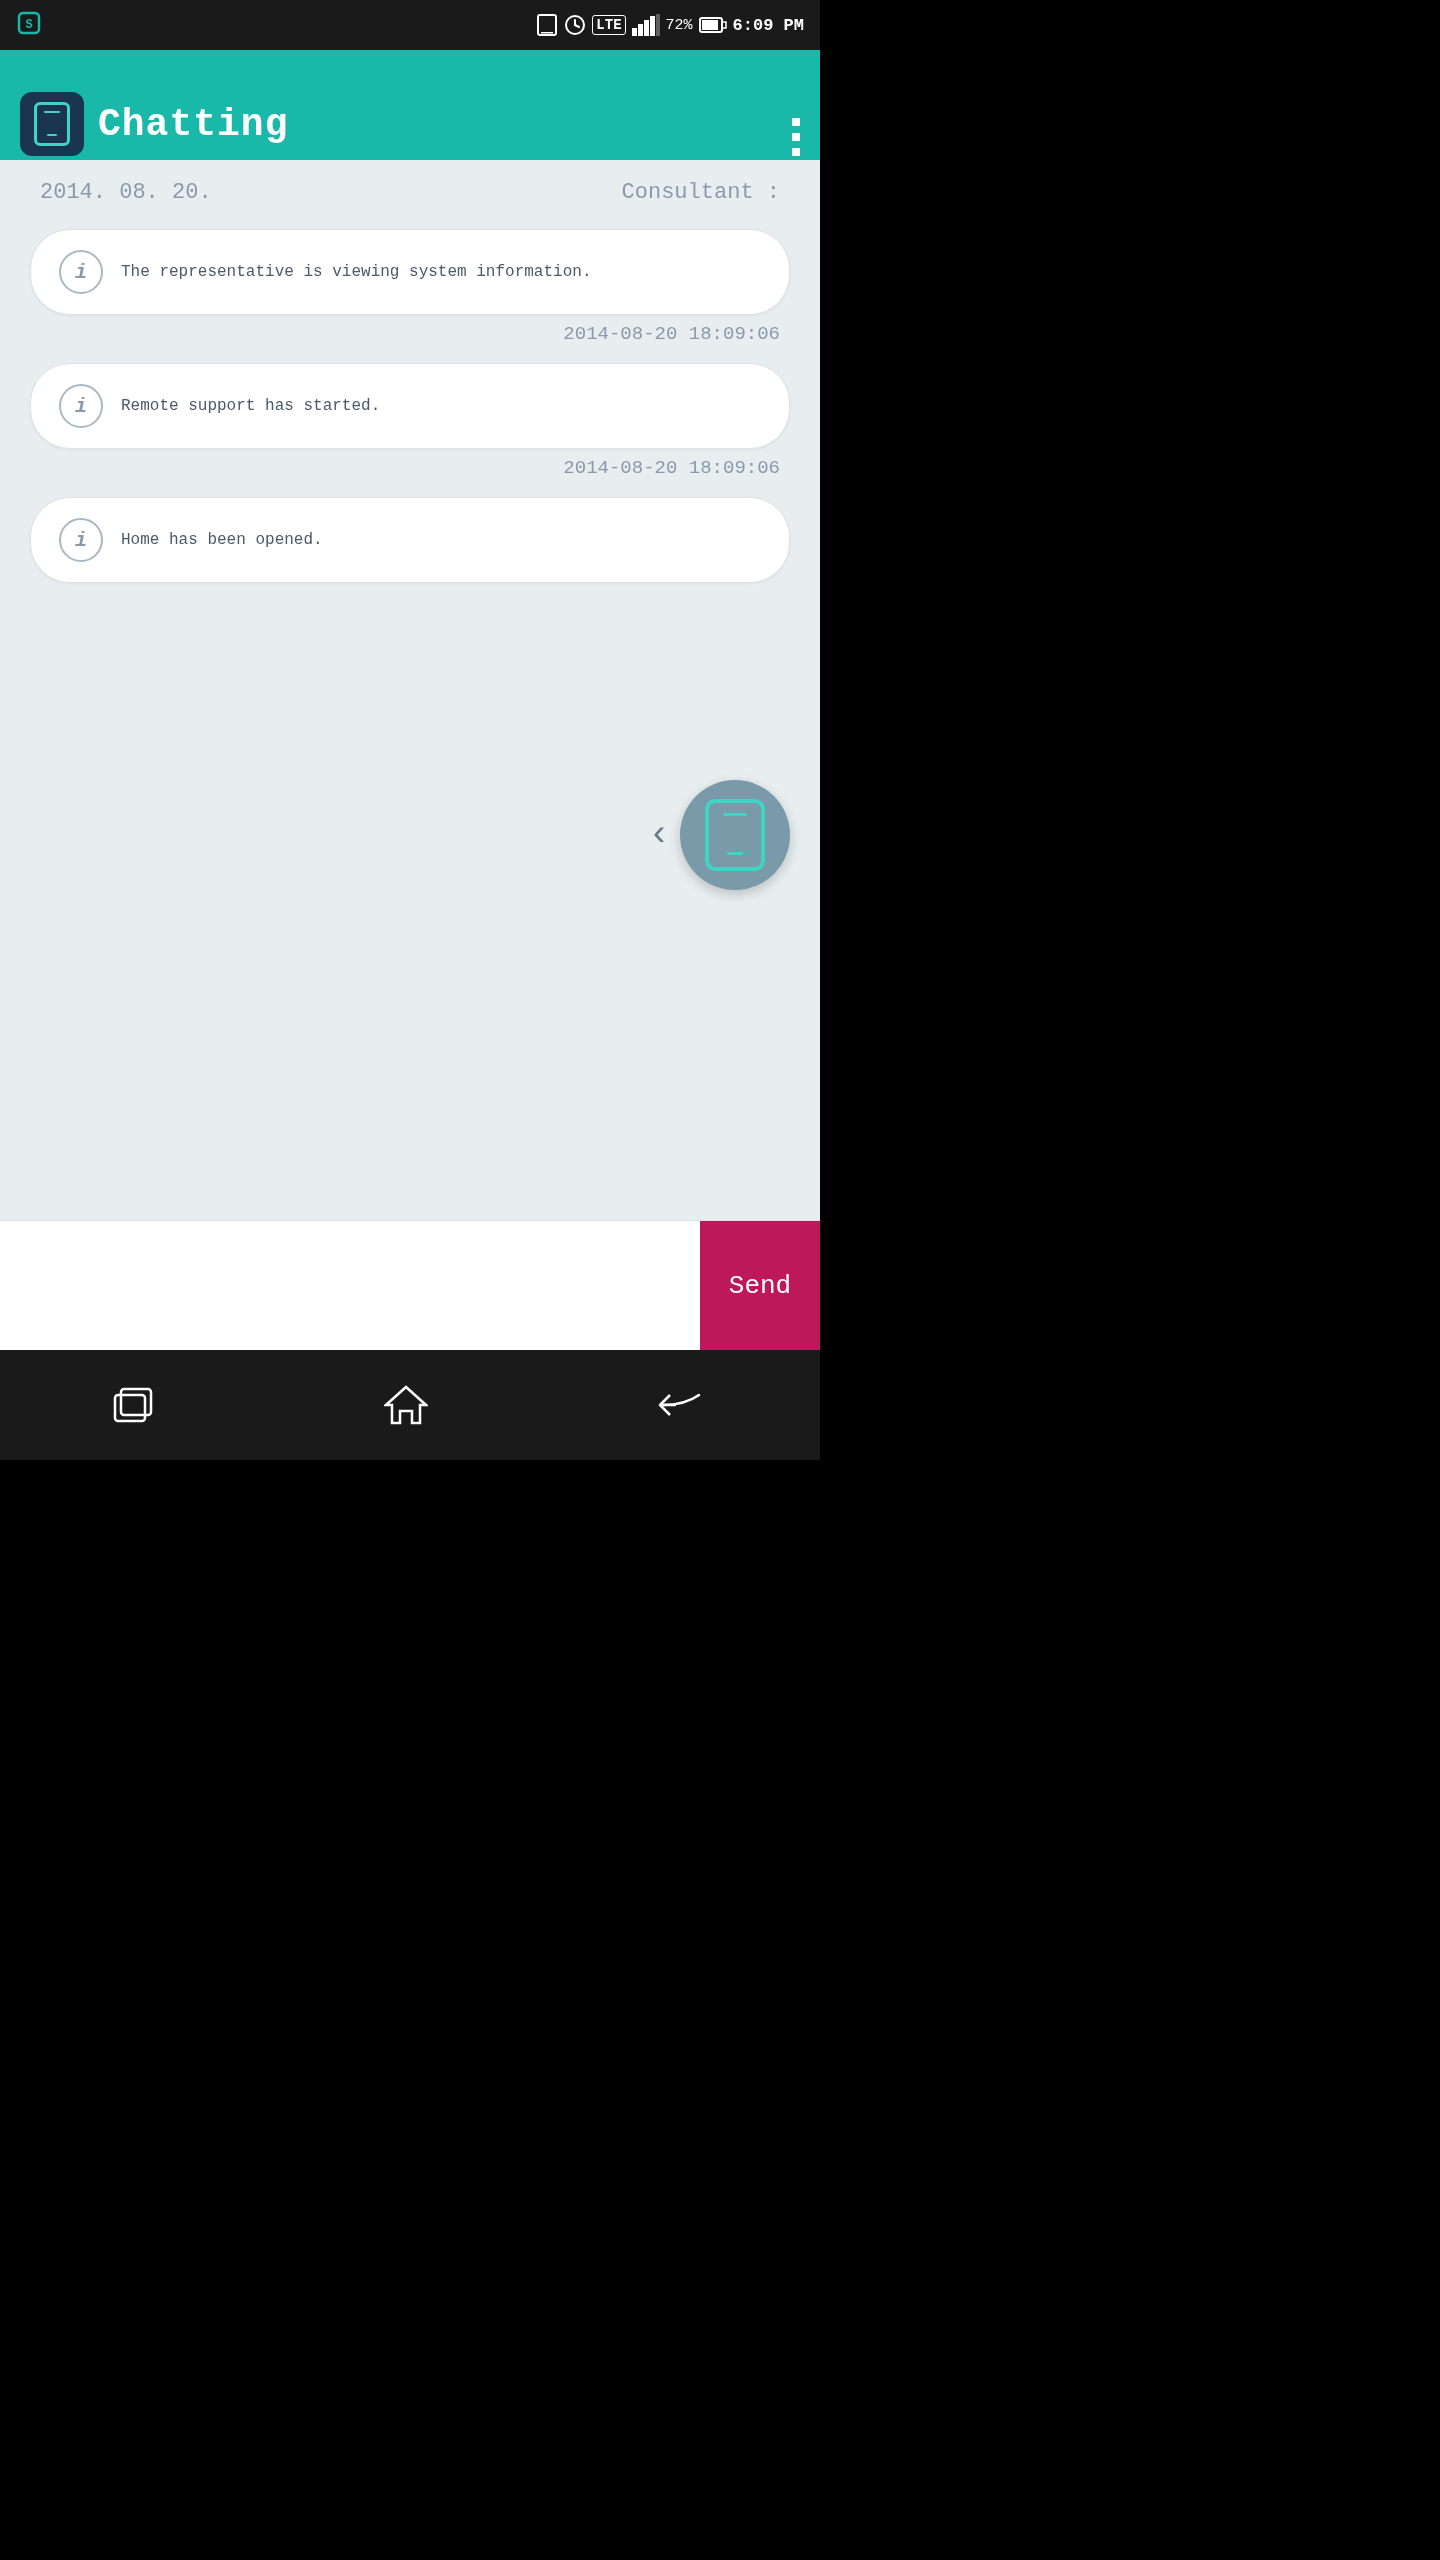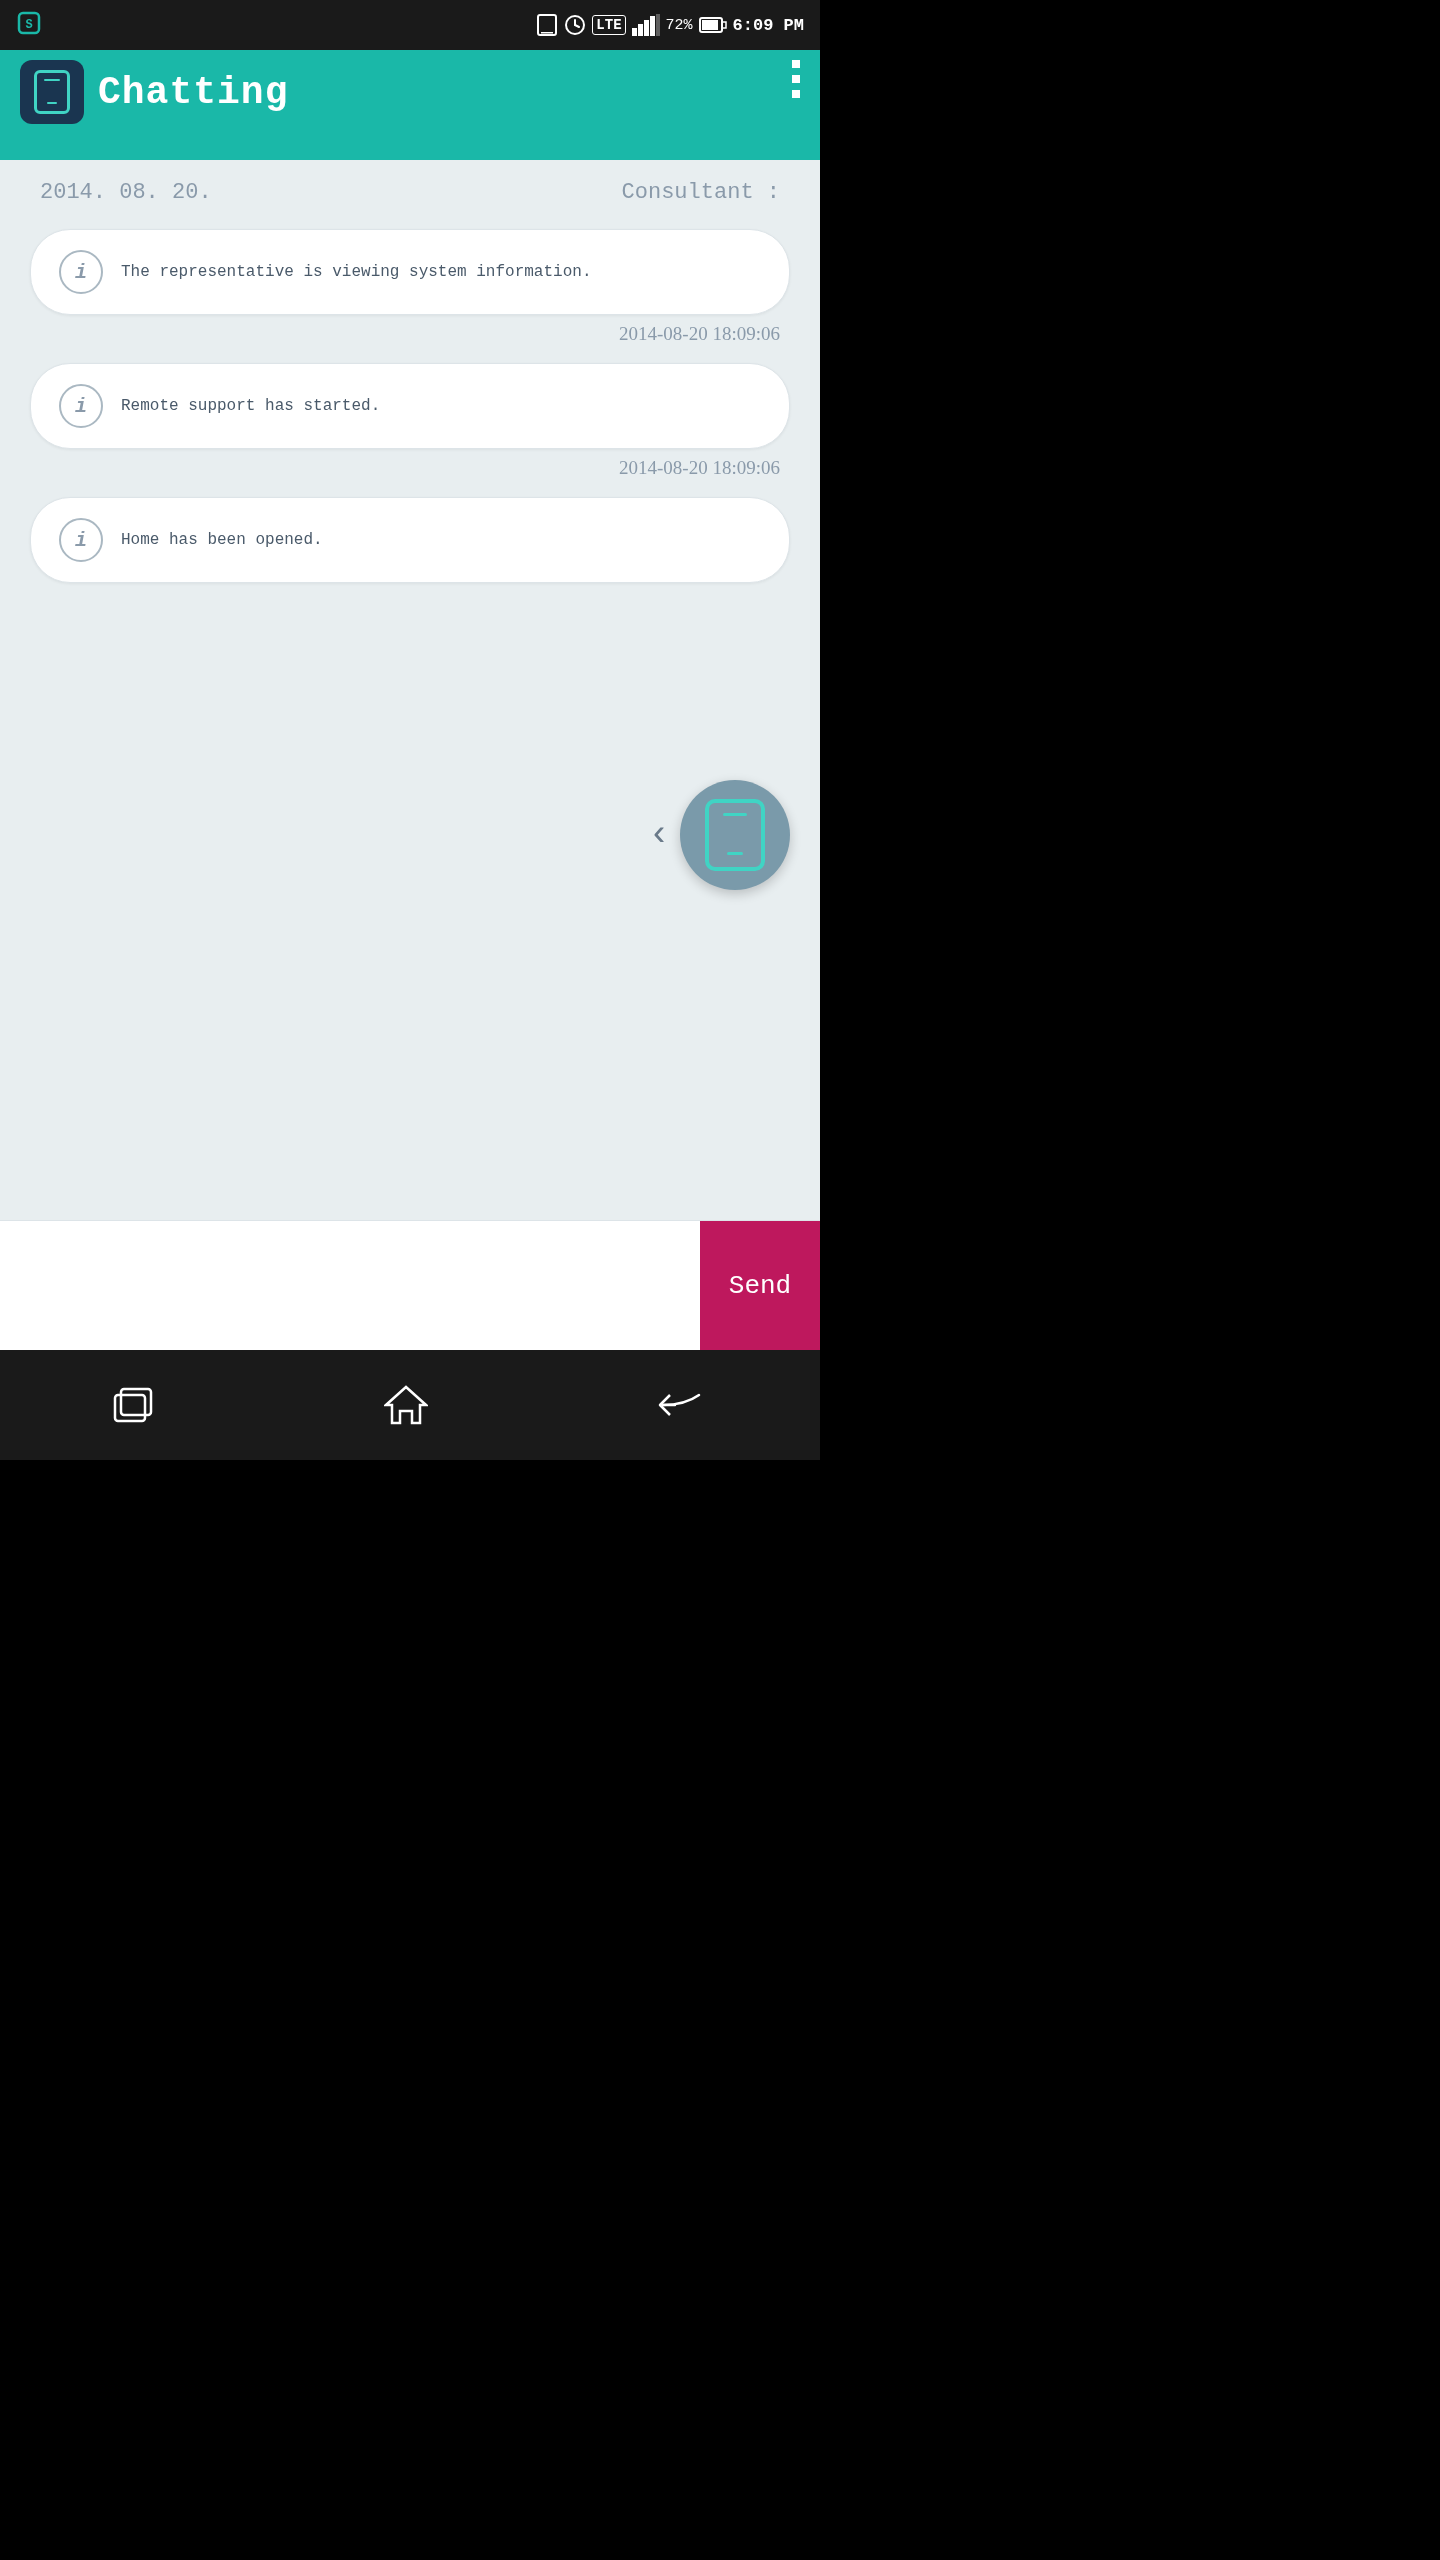--- a/index.html
+++ b/index.html
@@ -34,23 +34,23 @@
       font-size: 13px;
       text-align: right;
     }
 
     
     .app-header {
       width: 100%;
       height: 110px;
       background: #1ab8a8;
       display: flex;
-      align-items: flex-start;
+      align-items: flex-end;
       justify-content: space-between;
-      padding: 10px 20px;
+      padding: 4px 20px;
     }
     .app-header-left {
       display: flex;
       align-items: center;
       gap: 14px;
     }
     .app-logo {
       width: 64px;
       height: 64px;
       background: #1a3550;
@@ -164,21 +164,21 @@
     .bubble-text {
       font-size: 16px;
       color: #4a5a6a;
       font-family: 'Courier New', monospace;
     }
     .chat-timestamp {
       text-align: right;
       font-size: 19px;
       color: #8a9aaa;
       margin-top: 8px;
-      font-family: Liberation Serif, serif;
+      font-family: Liberation Mono, monospace;
       padding-right: 10px;
     }
 
     
     .floating-btn {
       position: absolute;
       right: 30px;
       top: 620px;
       display: flex;
       align-items: center;

